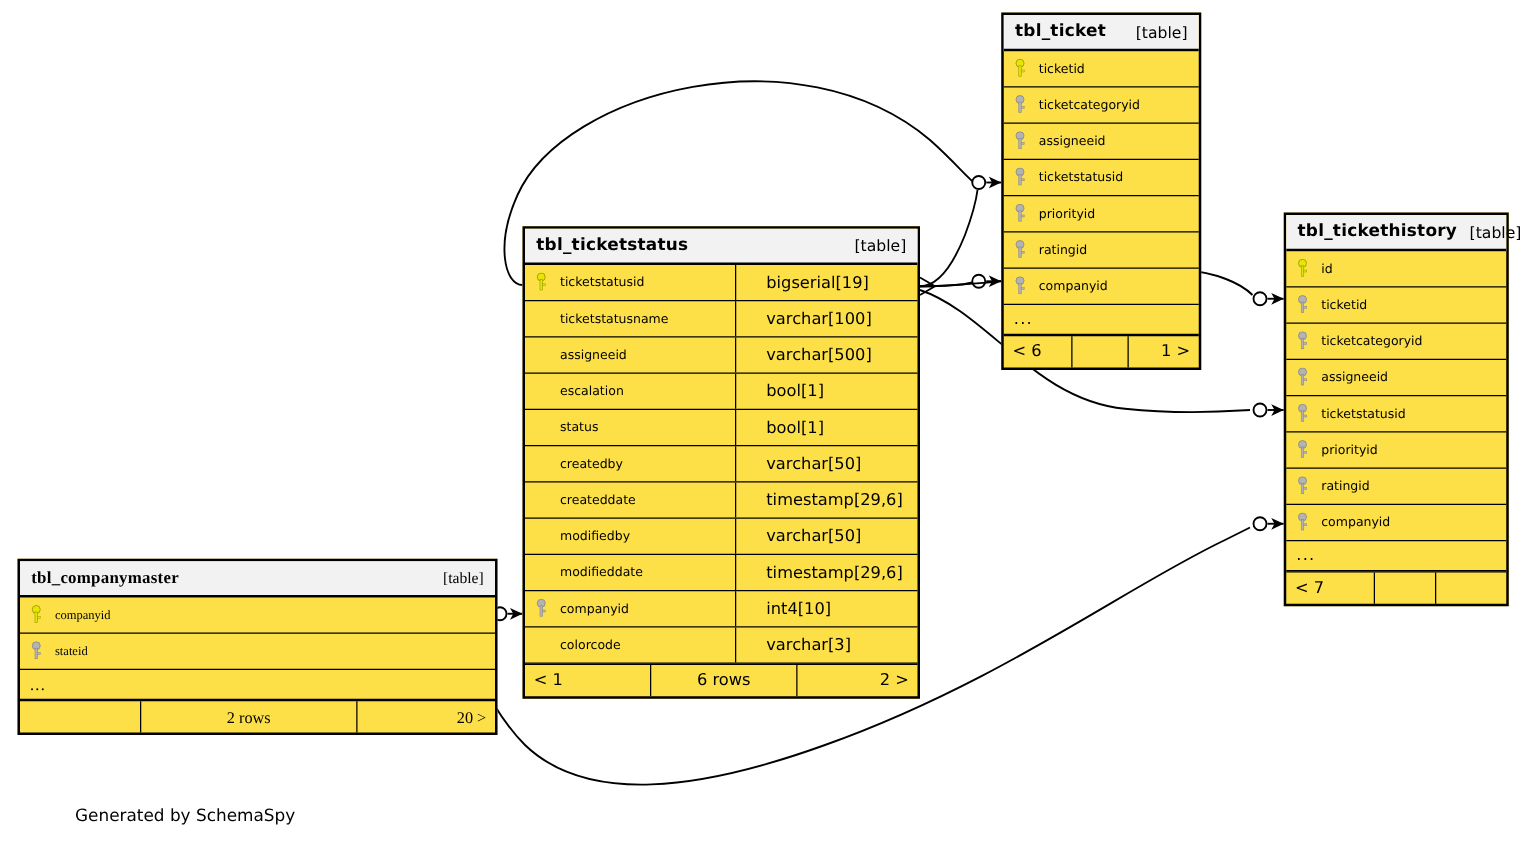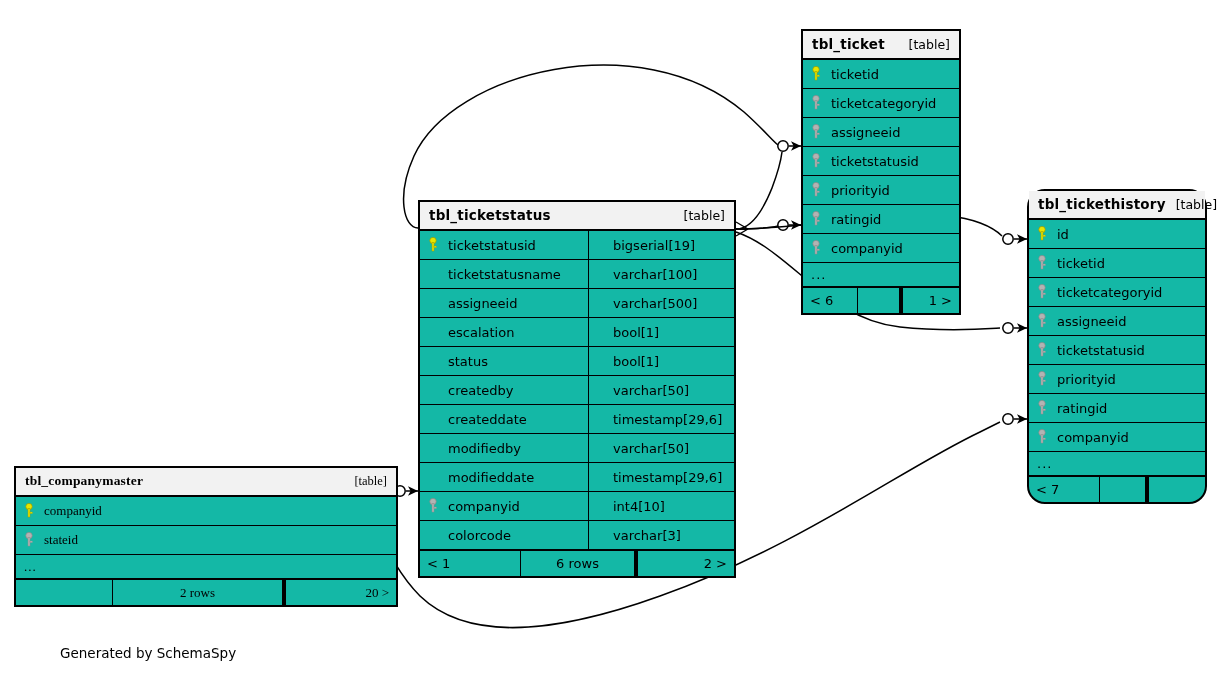--- a/index.html
+++ b/index.html
@@ -21,24 +21,23 @@
     position: absolute;
     left: 0;
     top: 0;
     width: 1229px;
     height: 674px;
     pointer-events: none;
   }
   .table-node {
     position: absolute;
     border: 2px solid #000000;
-    background: #14b8a6;
+    background: #fde047;
     box-sizing: border-box;
     z-index: 5;
-    margin-top: 19px;
   }
   .tbl-header {
     display: flex;
     align-items: center;
     justify-content: space-between;
     background: #f2f2f2;
     border-bottom: 2px solid #000000;
     padding: 5px 9px 6px 9px;
     box-sizing: border-box;
   }
@@ -63,21 +62,21 @@
     min-height: 29px;
   }
   .col-row:last-of-type {
     border-bottom: none;
   }
   .col-name {
     display: flex;
     align-items: center;
     flex: 1 1 auto;
     padding: 0 6px 0 8px;
-    font-size: 13px;
+    font-size: 10px;
     color: #000000;
     white-space: nowrap;
     box-sizing: border-box;
   }
   .col-type {
     display: flex;
     align-items: center;
     flex: 0 0 auto;
     padding: 0 6px 0 6px;
     font-size: 13px;
@@ -121,35 +120,35 @@
     box-sizing: border-box;
     padding: 0 7px;
     white-space: nowrap;
   }
   .foot-left {
     justify-content: flex-start;
   }
   .foot-mid {
     justify-content: center;
     border-left: 1px solid #000000;
-    border-right: 4px solid #000000;
+    border-right: 1px solid #000000;
   }
   .foot-right {
     justify-content: flex-end;
   }
   .caption {
     position: absolute;
     font-size: 13.5px;
     color: #000000;
     white-space: nowrap;
   }
   
   #node-ticketstatus   { left: 418px; top: 181px; width: 318px; }
   #node-ticket         { left: 801px; top: 10px;  width: 160px; }
-  #node-tickethistory  { left: 1027px; top: 170px; width: 180px; border-radius: 18px; }
+  #node-tickethistory  { left: 1027px; top: 170px; width: 180px; }
   #node-companymaster  { left: 14px;  top: 447px; width: 384px; font-family: Liberation Serif, serif; }
 
   #node-ticketstatus .col-type { width: 130px; padding-left: 24px; }
   #node-ticketstatus .col-name { width: 168px; flex: 0 0 168px; }
   #node-ticketstatus .foot-left  { width: 100px; flex: 0 0 100px; }
   #node-ticketstatus .foot-mid   { flex: 1 1 auto; }
   #node-ticketstatus .foot-right { width: 96px; flex: 0 0 96px; }
 
   #node-ticket .foot-left  { width: 54px; flex: 0 0 54px; }
   #node-ticket .foot-mid   { flex: 1 1 auto; }

